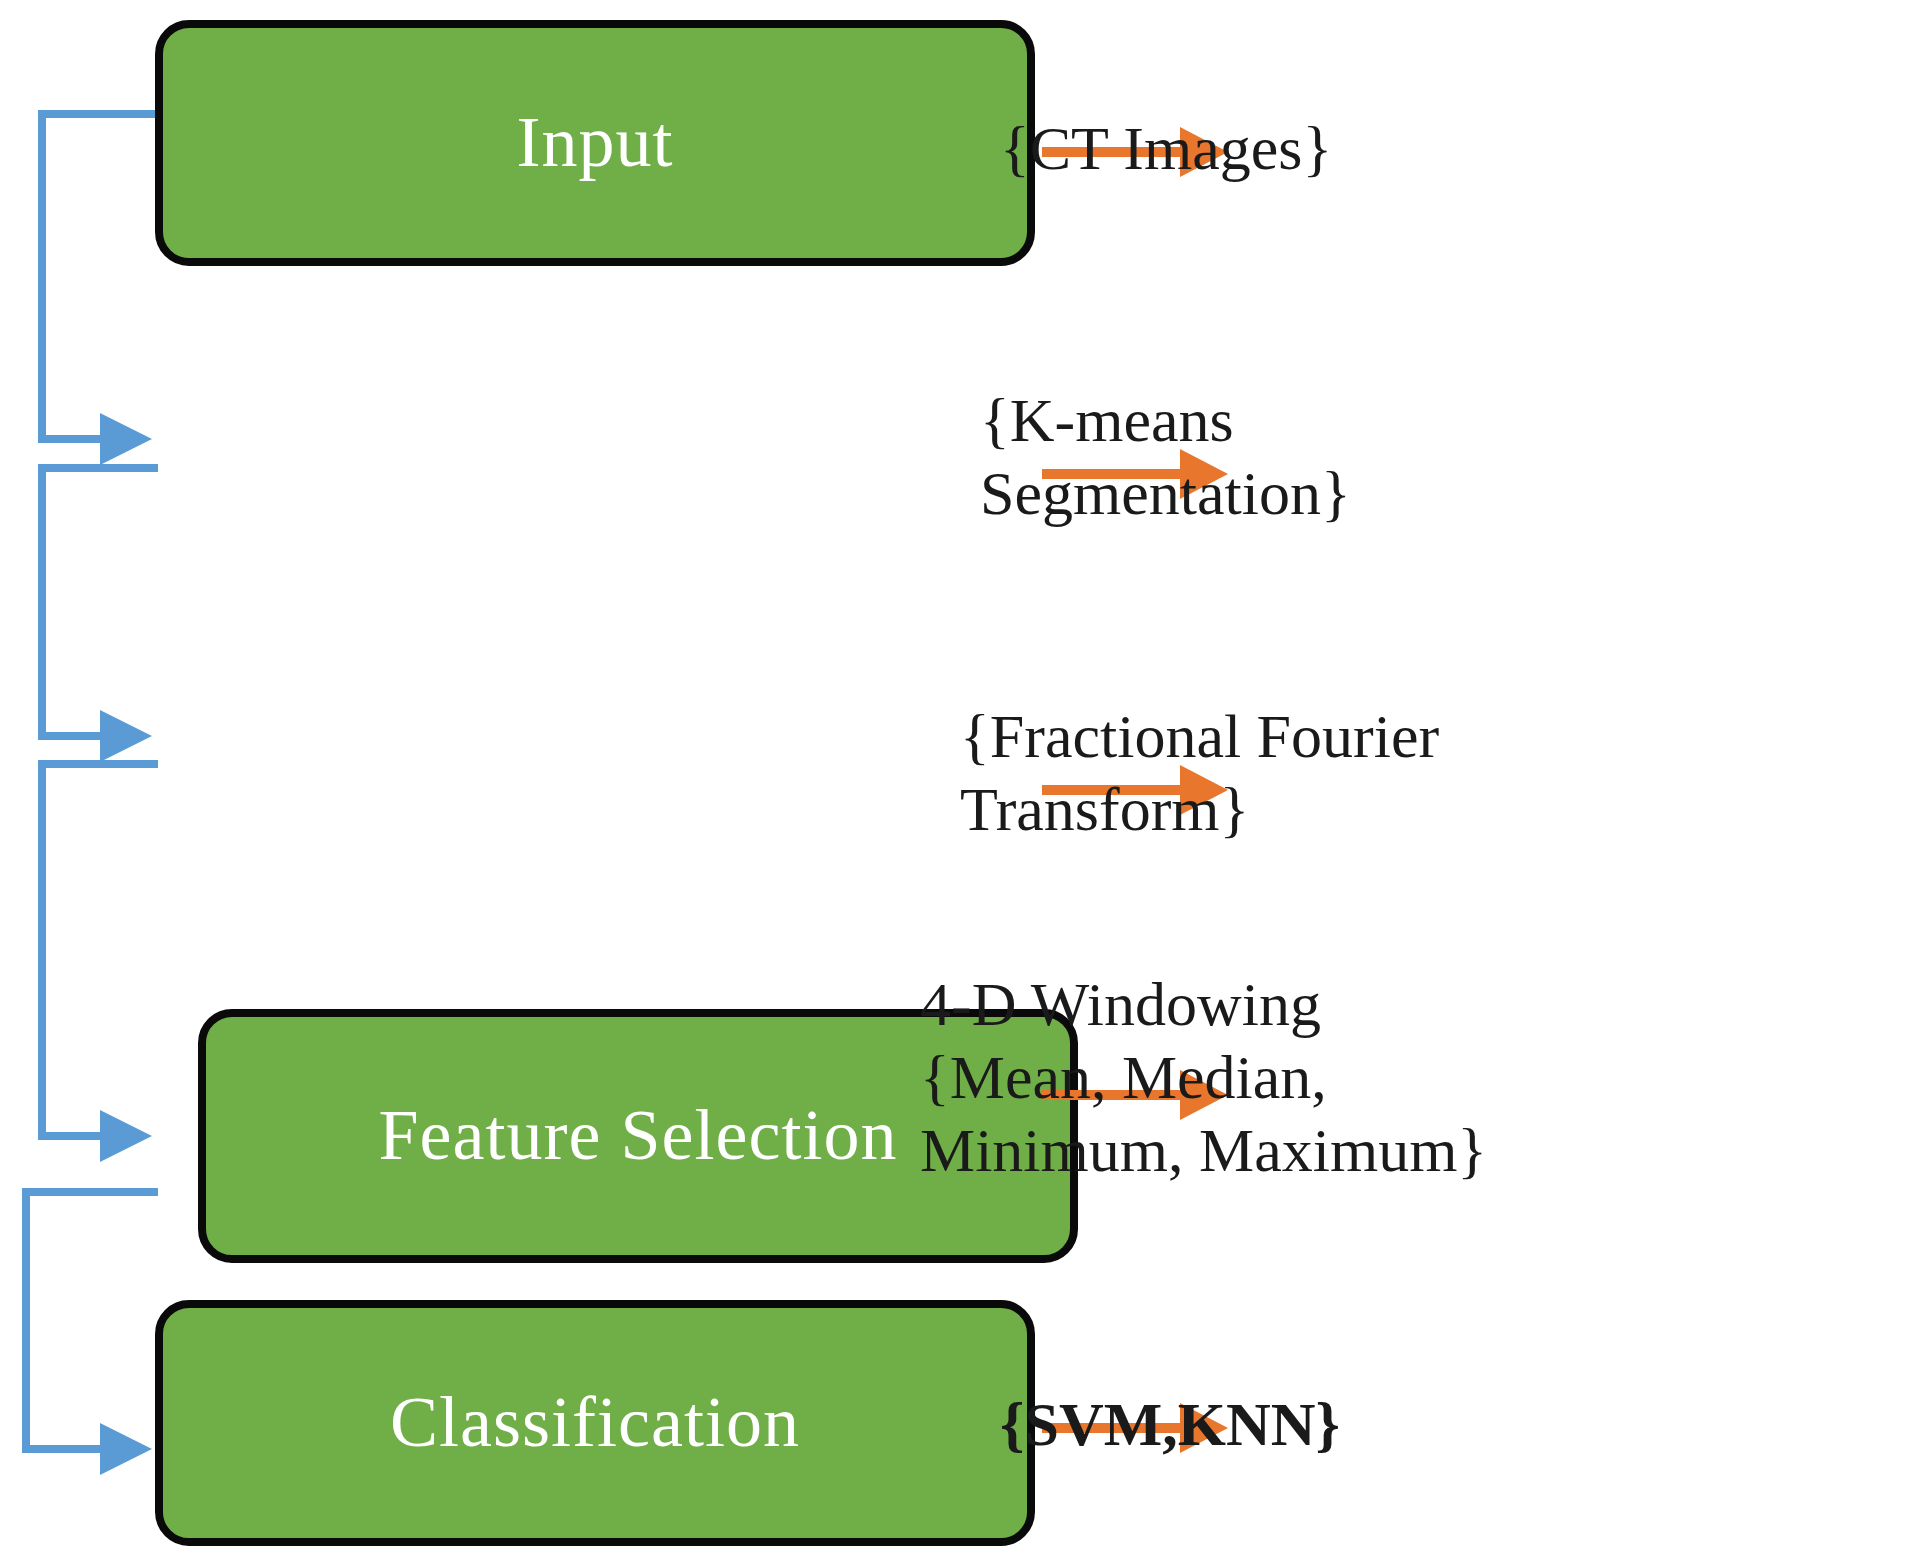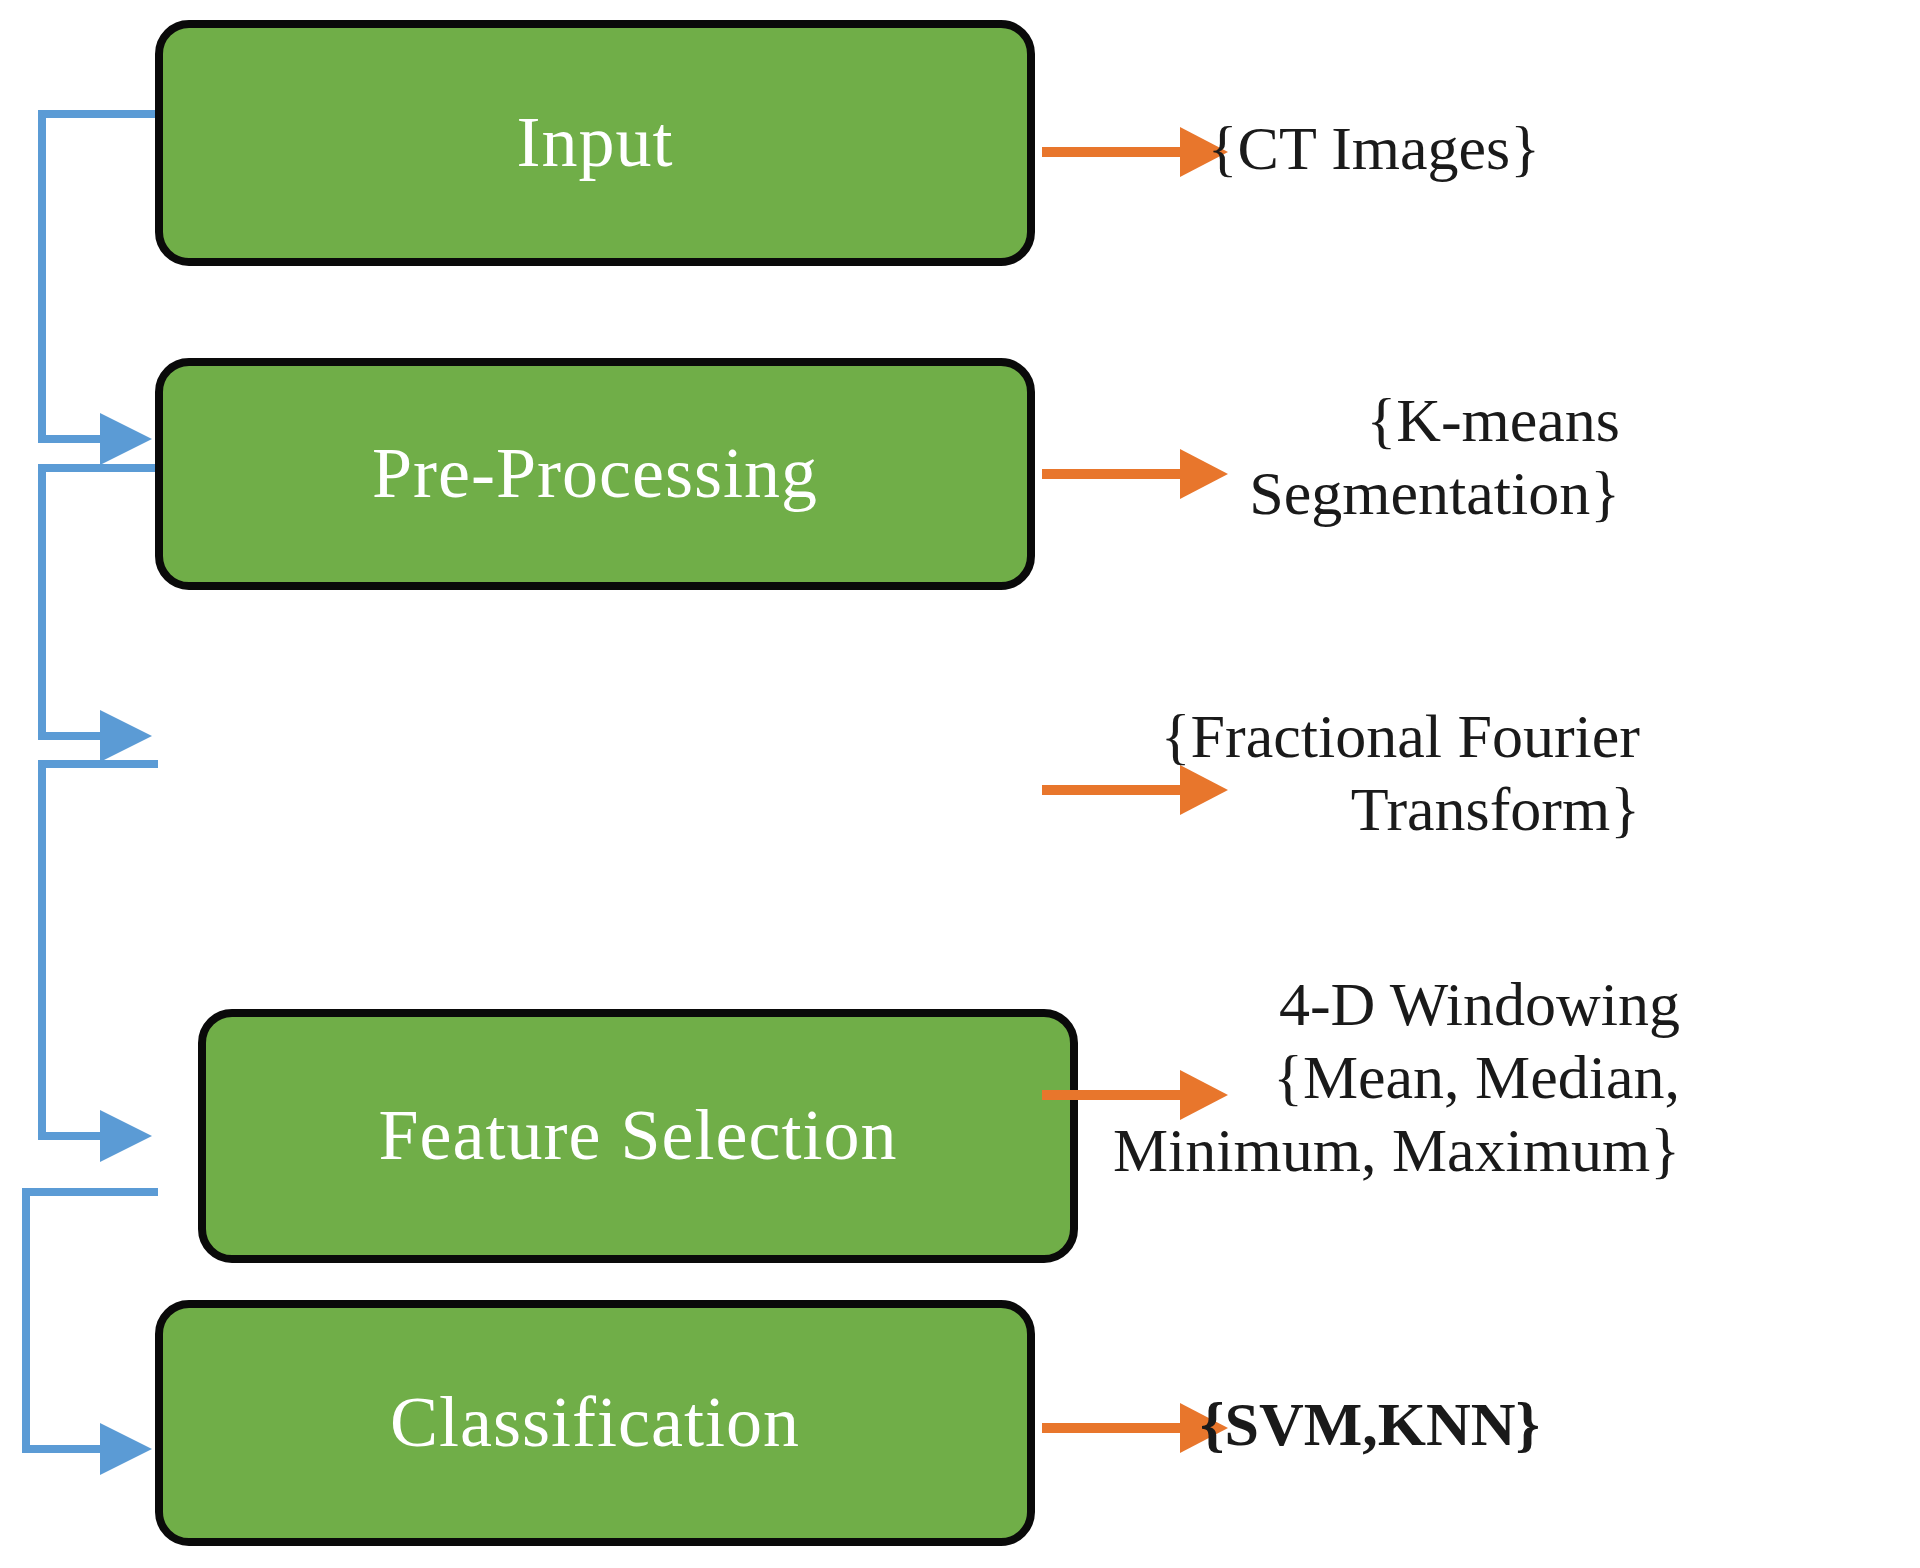--- a/index.html
+++ b/index.html
@@ -70,21 +70,21 @@
     border-bottom: 25px solid transparent;
     border-left: 48px solid #E8762C;
   }
 
   
   .annot {
     position: absolute;
     color: #1a1a1a;
     font-size: 62px;
     line-height: 1.18;
-    text-align: right;
+    text-align: left;
     white-space: pre-line;
   }
 
   
   .blue-seg {
     position: absolute;
     background: #5B9BD5;
   }
   .blue-arrowhead {
     position: absolute;
@@ -117,23 +117,20 @@
 
   <div class="blue-seg" style="left:22px; top:1188px; width:136px; height:8px;"></div>
   <div class="blue-seg" style="left:22px; top:1188px; width:8px; height:265px;"></div>
   <div class="blue-seg" style="left:22px; top:1445px; width:84px; height:8px;"></div>
   <div class="blue-arrowhead" style="left:100px; top:1423px;"></div>
 
   <div class="node n1">
     <span class="node-label">Input</span>
   </div>
 
-  <div class="node n2">
-    <span class="node-label">Pre-Processing</span>
-  </div>
 
 
   <div class="node n4">
     <span class="node-label">Feature Selection</span>
   </div>
 
   <div class="node n5">
     <span class="node-label">Classification</span>
   </div>
 

